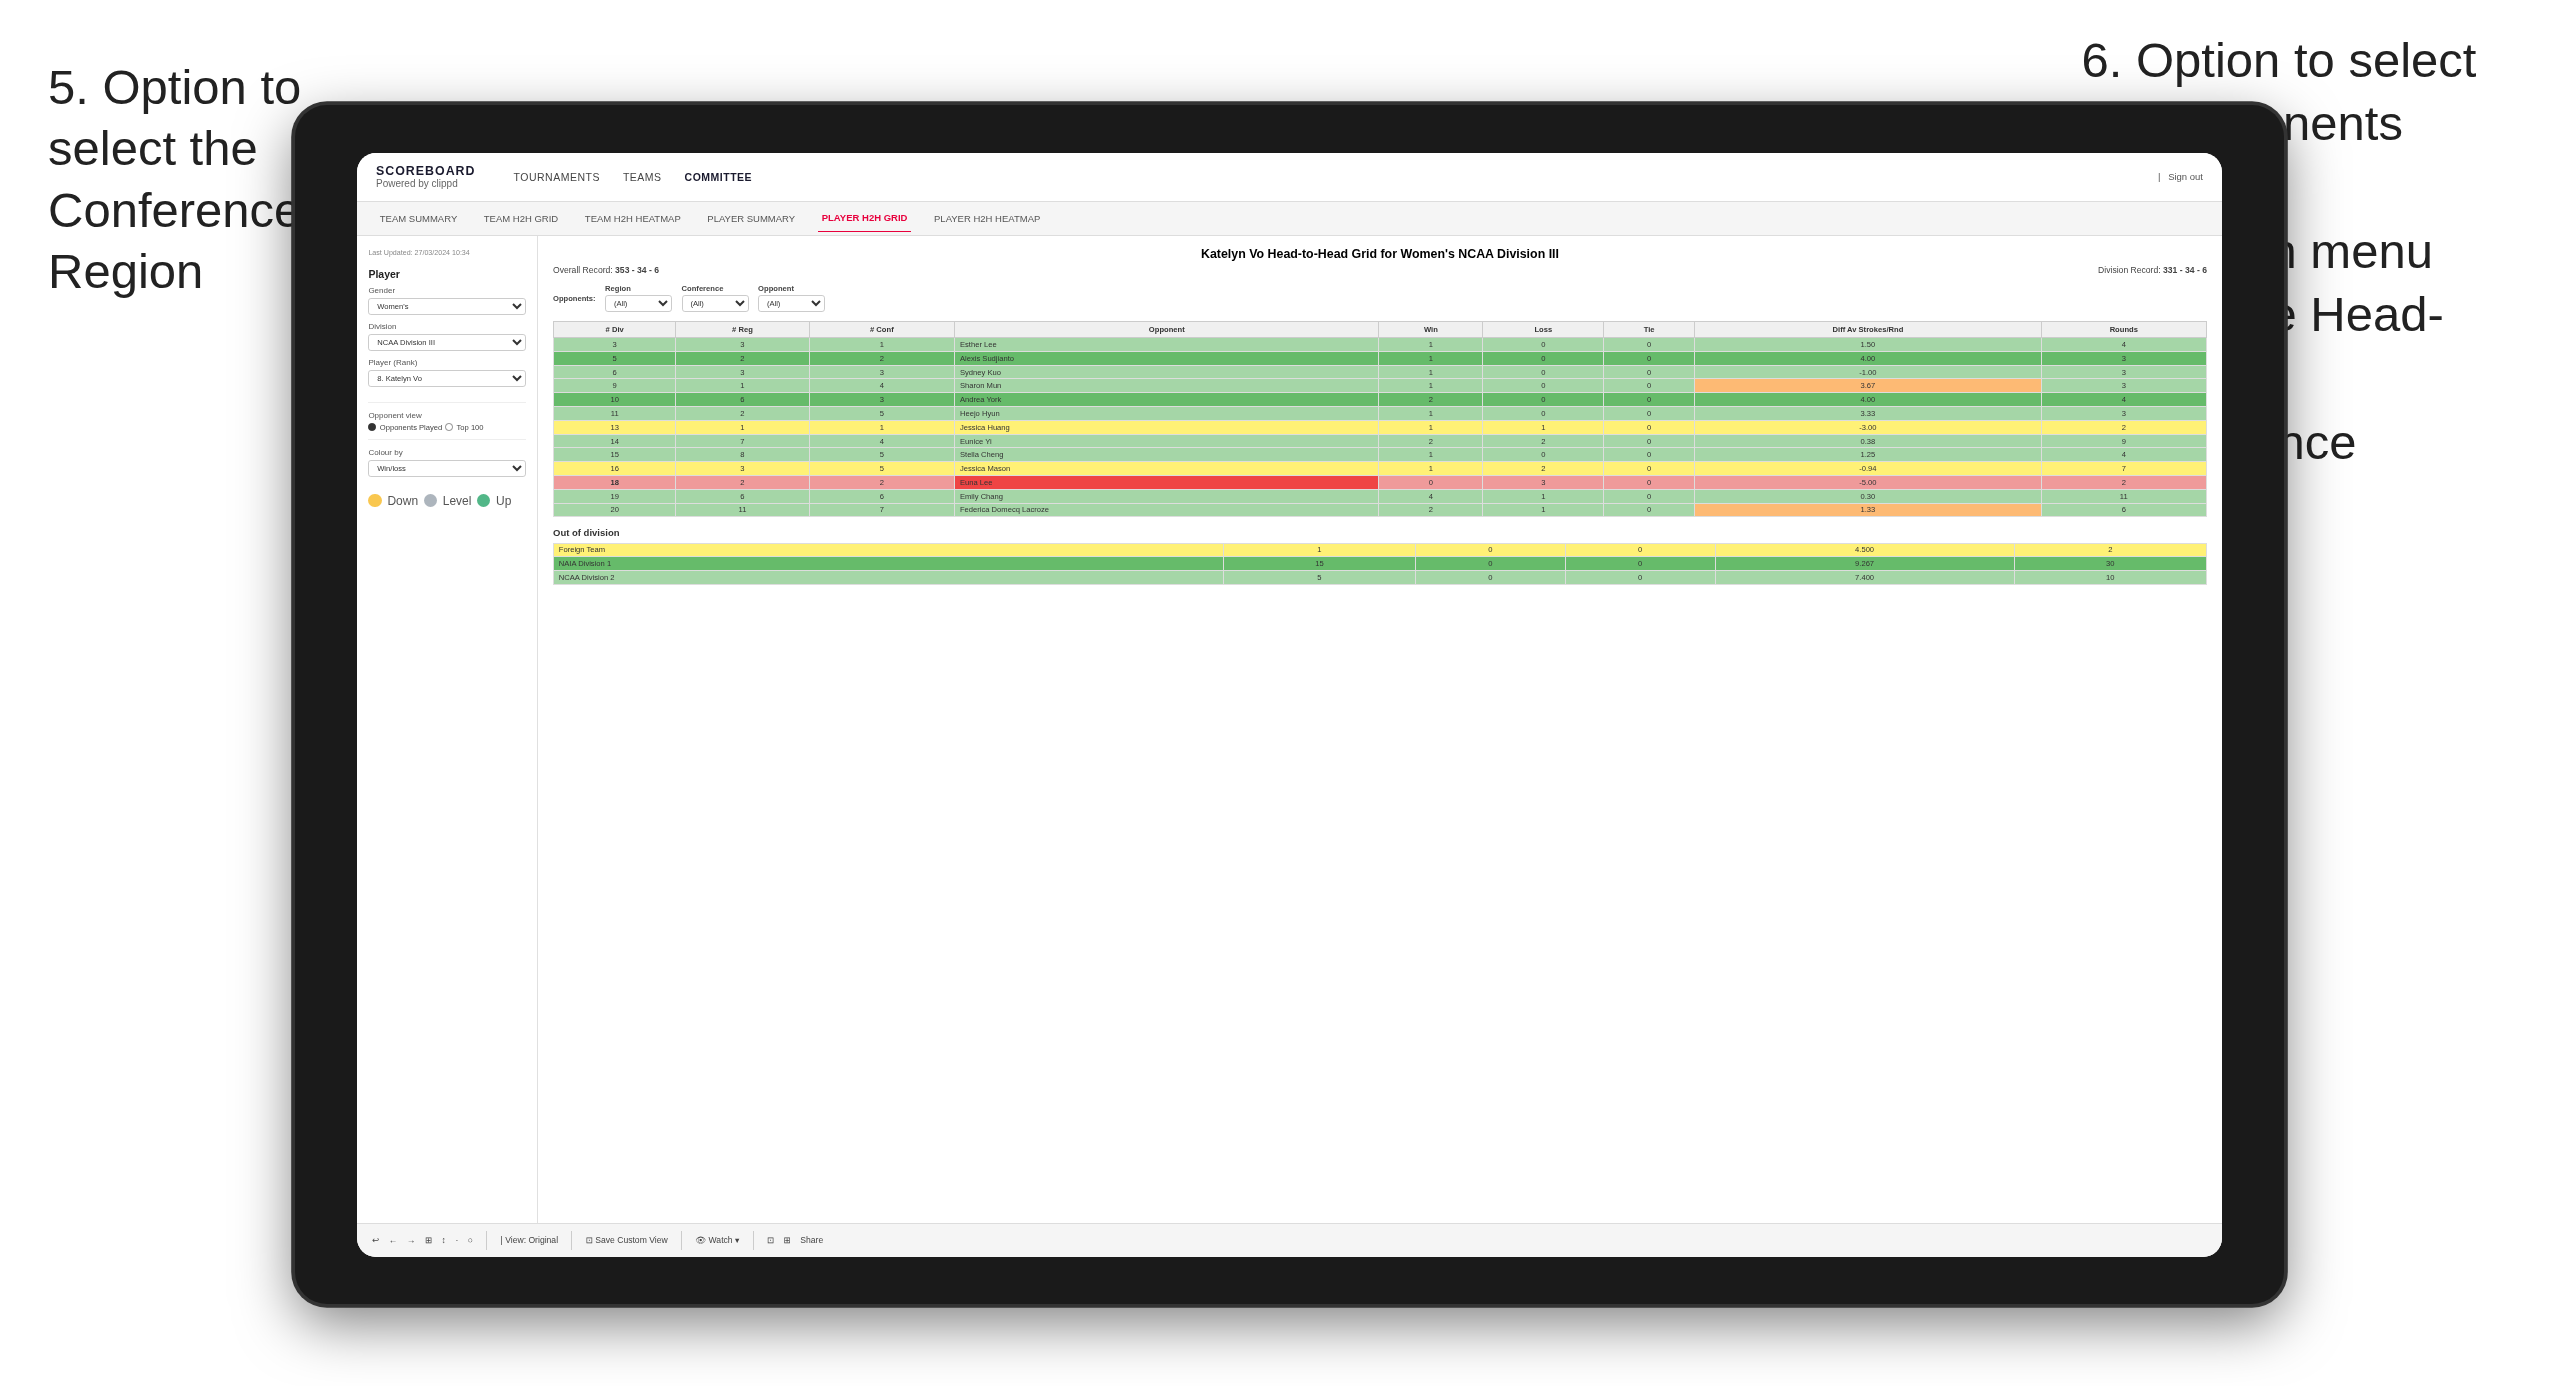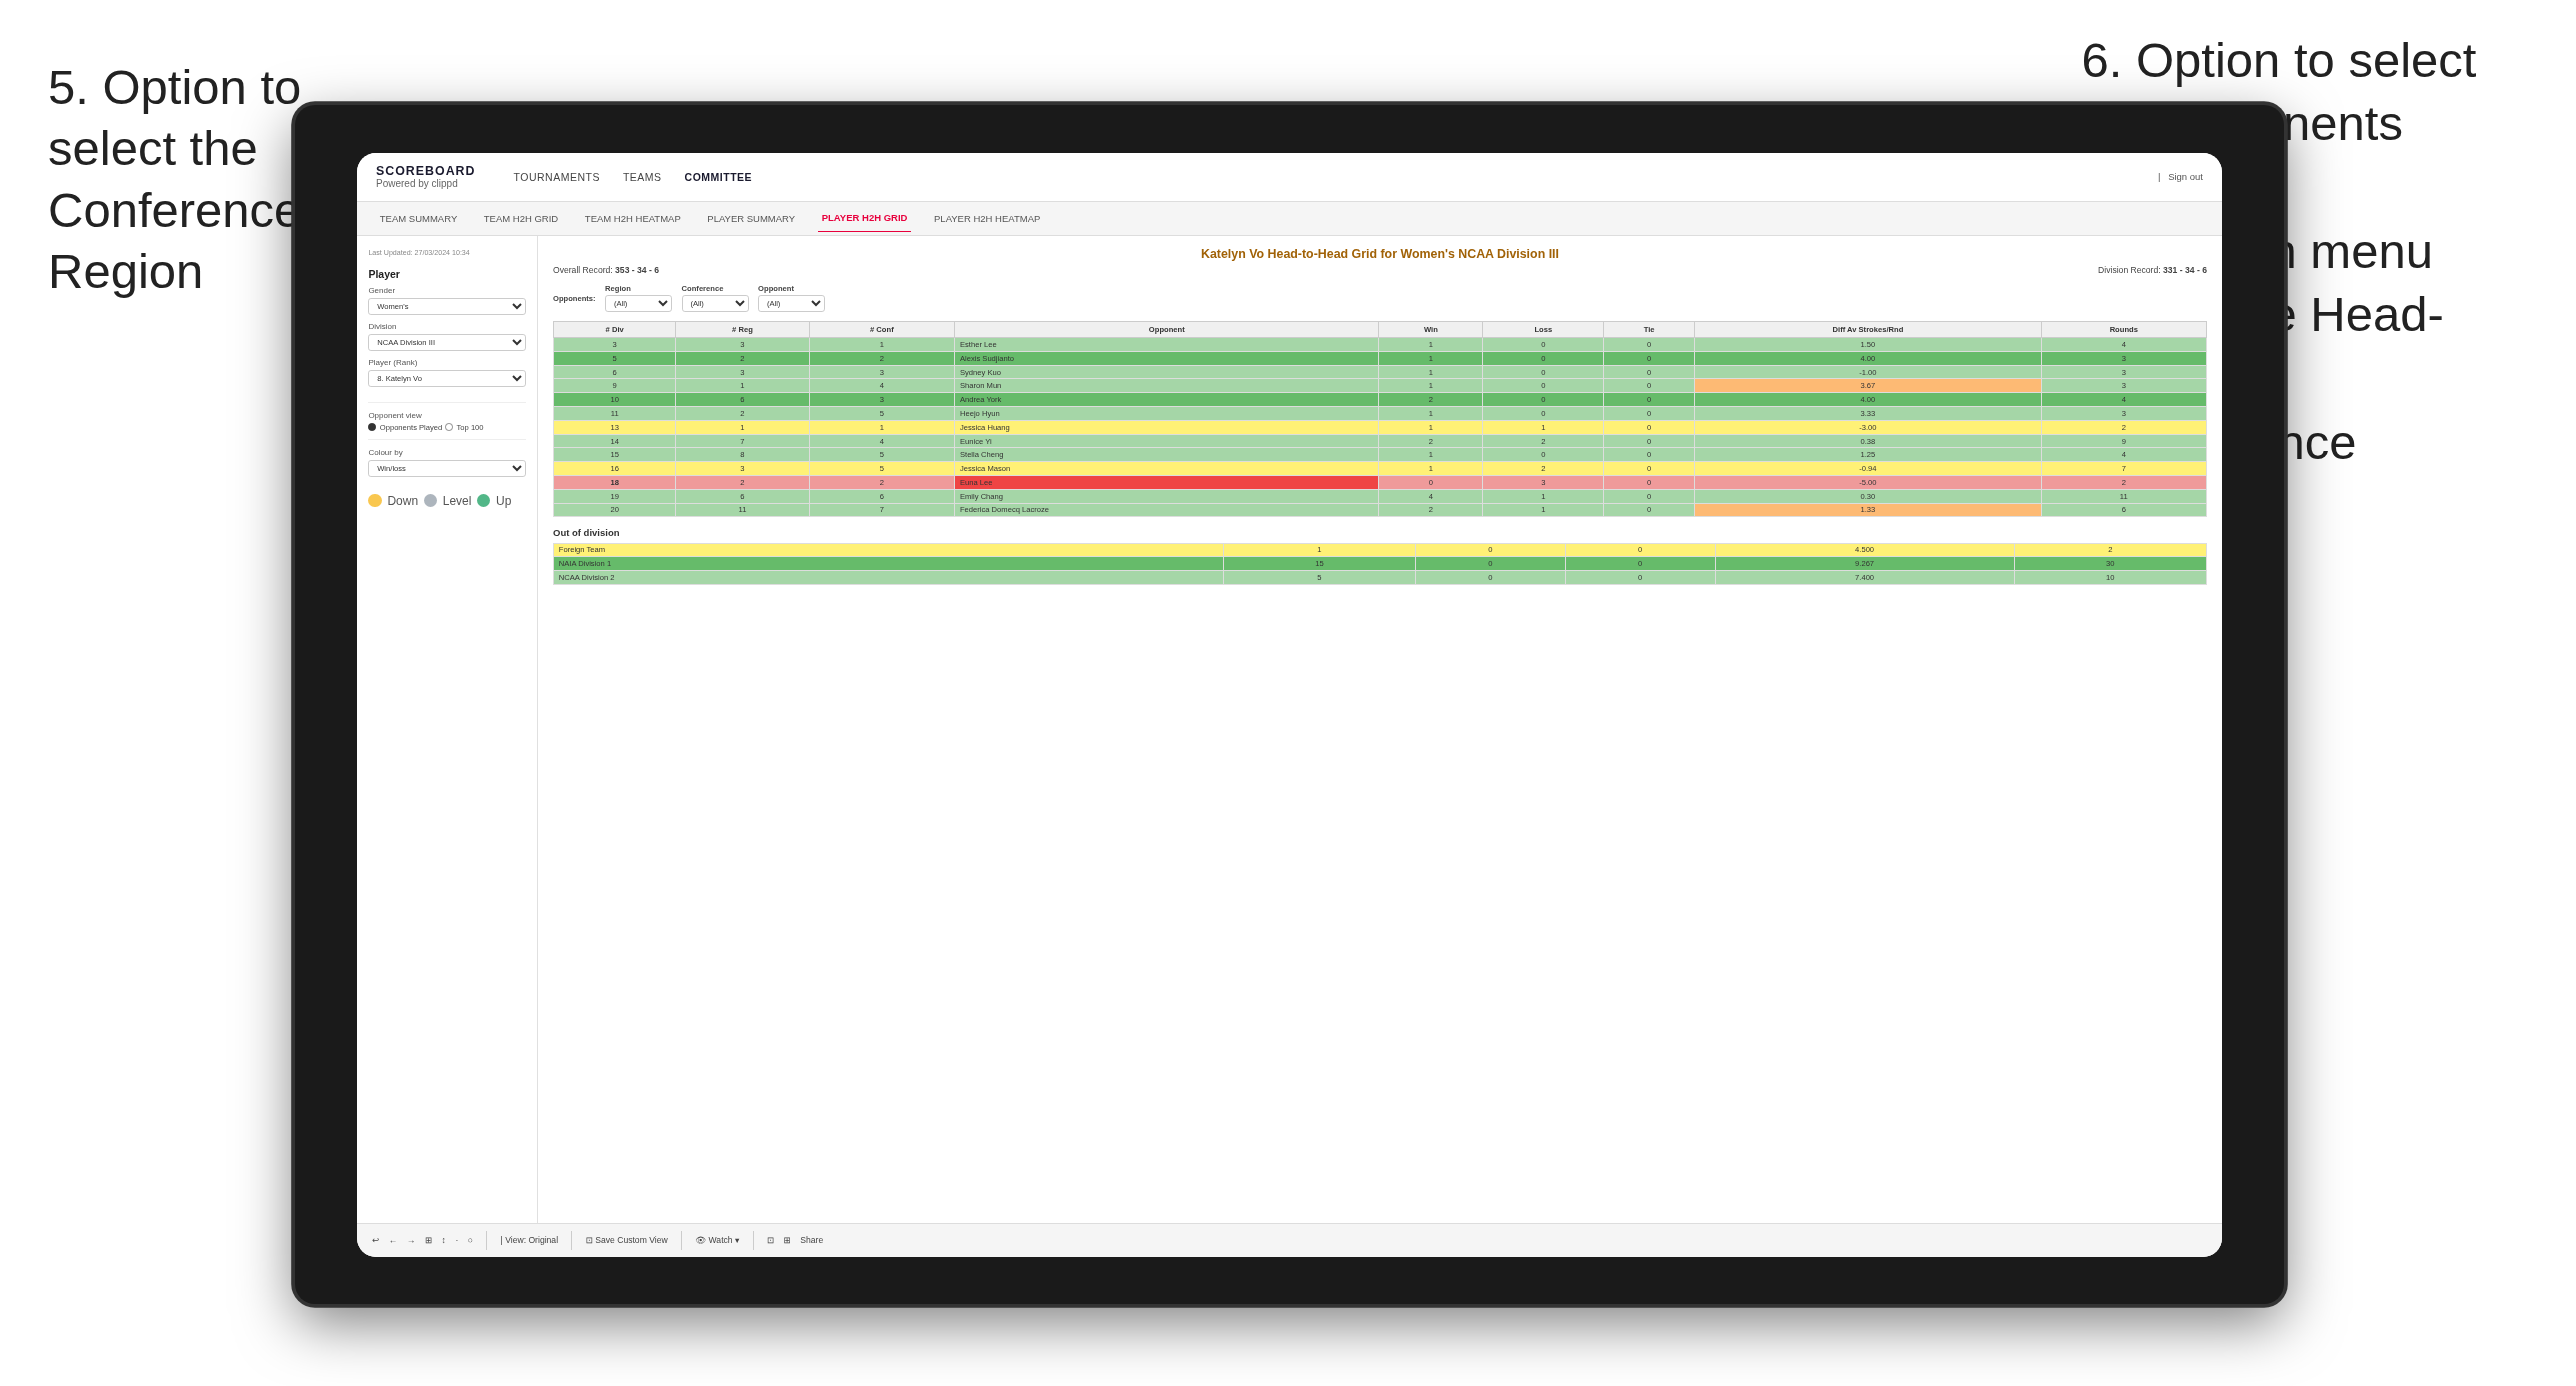--- a/index.html
+++ b/index.html
@@ -37,21 +37,21 @@
     }
 
     
     .tablet-frame {
       position: absolute;
       top: 105px;
       left: 295px;
       width: 1989px;
       height: 1199px;
       background: #1a1a1a;
-      border-radius: 20px;
+      border-radius: 32px;
       box-shadow: 0 0 0 3.8px #333, 0 19px 57px rgba(0,0,0,0.5);
       display: flex;
       align-items: center;
       justify-content: center;
     }
 
     .tablet-screen {
       width: 1865px;
       height: 1104px;
       background: #fff;
@@ -252,21 +252,21 @@
     .grid-area {
       flex: 1;
       padding: 11.4px 15px;
       overflow: auto;
       background: #fff;
     }
 
     .grid-title {
       font-size: 12.4px;
       font-weight: 700;
-      color: #a16207;
+      color: #000000;
       text-align: center;
       margin-bottom: 3.8px;
     }
 
     .grid-records {
       display: flex;
       justify-content: space-between;
       font-size: 8.6px;
       color: #444;
       margin-bottom: 9.5px;

